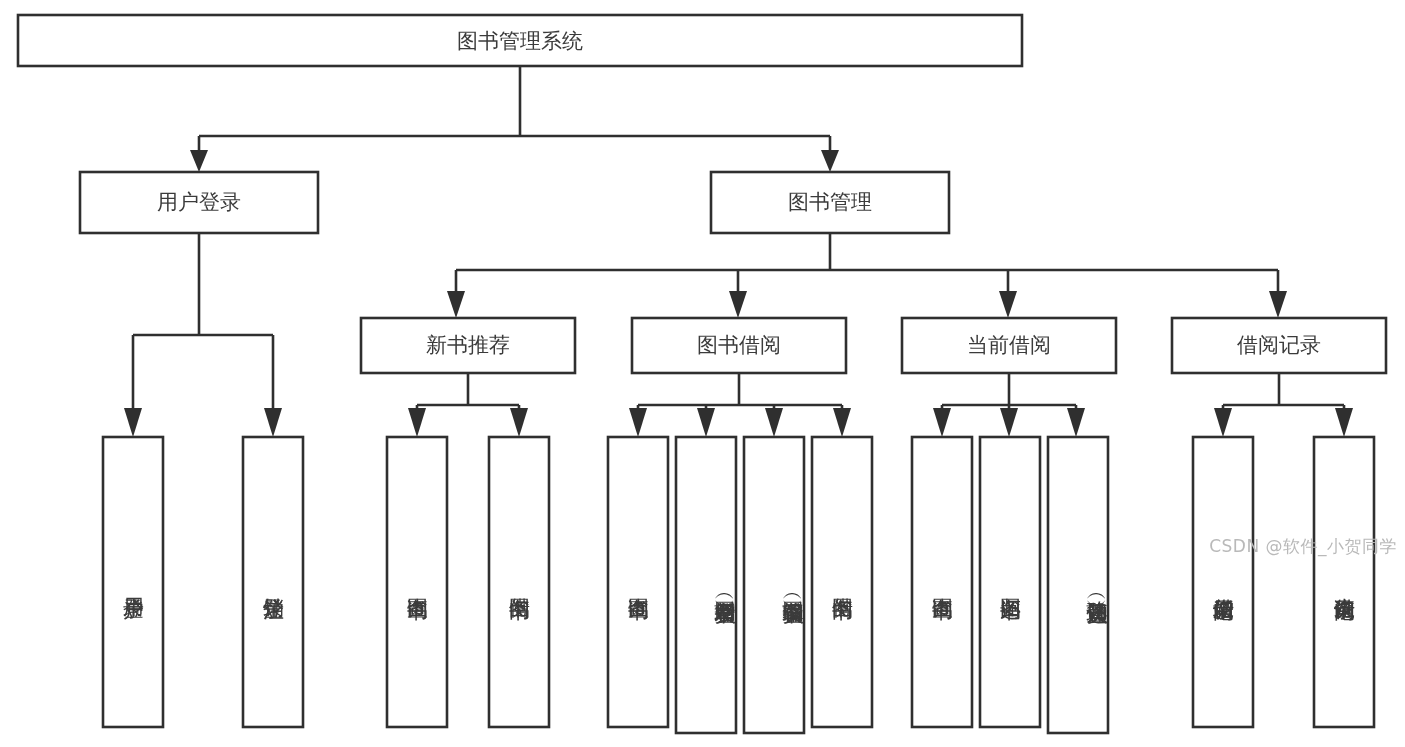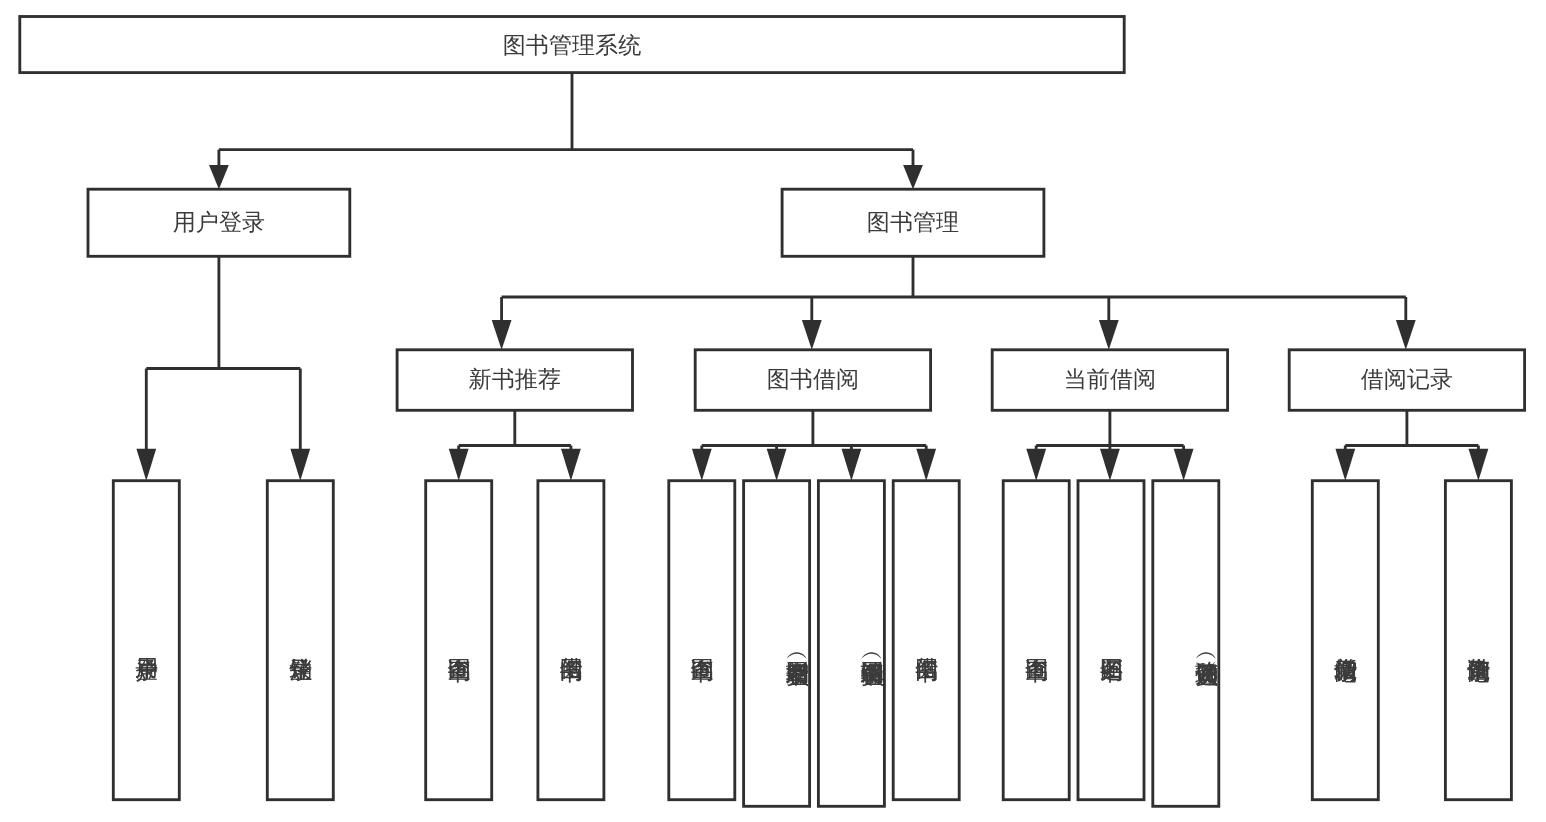--- a/index.html
+++ b/index.html
@@ -267,14 +267,15 @@
 
     <g>
       <rect class="node-box" x="1314" y="437" width="60" height="290"></rect>
       <foreignObject x="1314" y="437" width="60" height="290">
         <div xmlns="http://www.w3.org/1999/xhtml" class="leaf-fo-text">查询借阅记录</div>
       </foreignObject>
     </g>
 
   </svg>
 
+  <div id="watermark">CSDN @软件_小贺同学</div>
 
 </div>
 
 </body></html>

